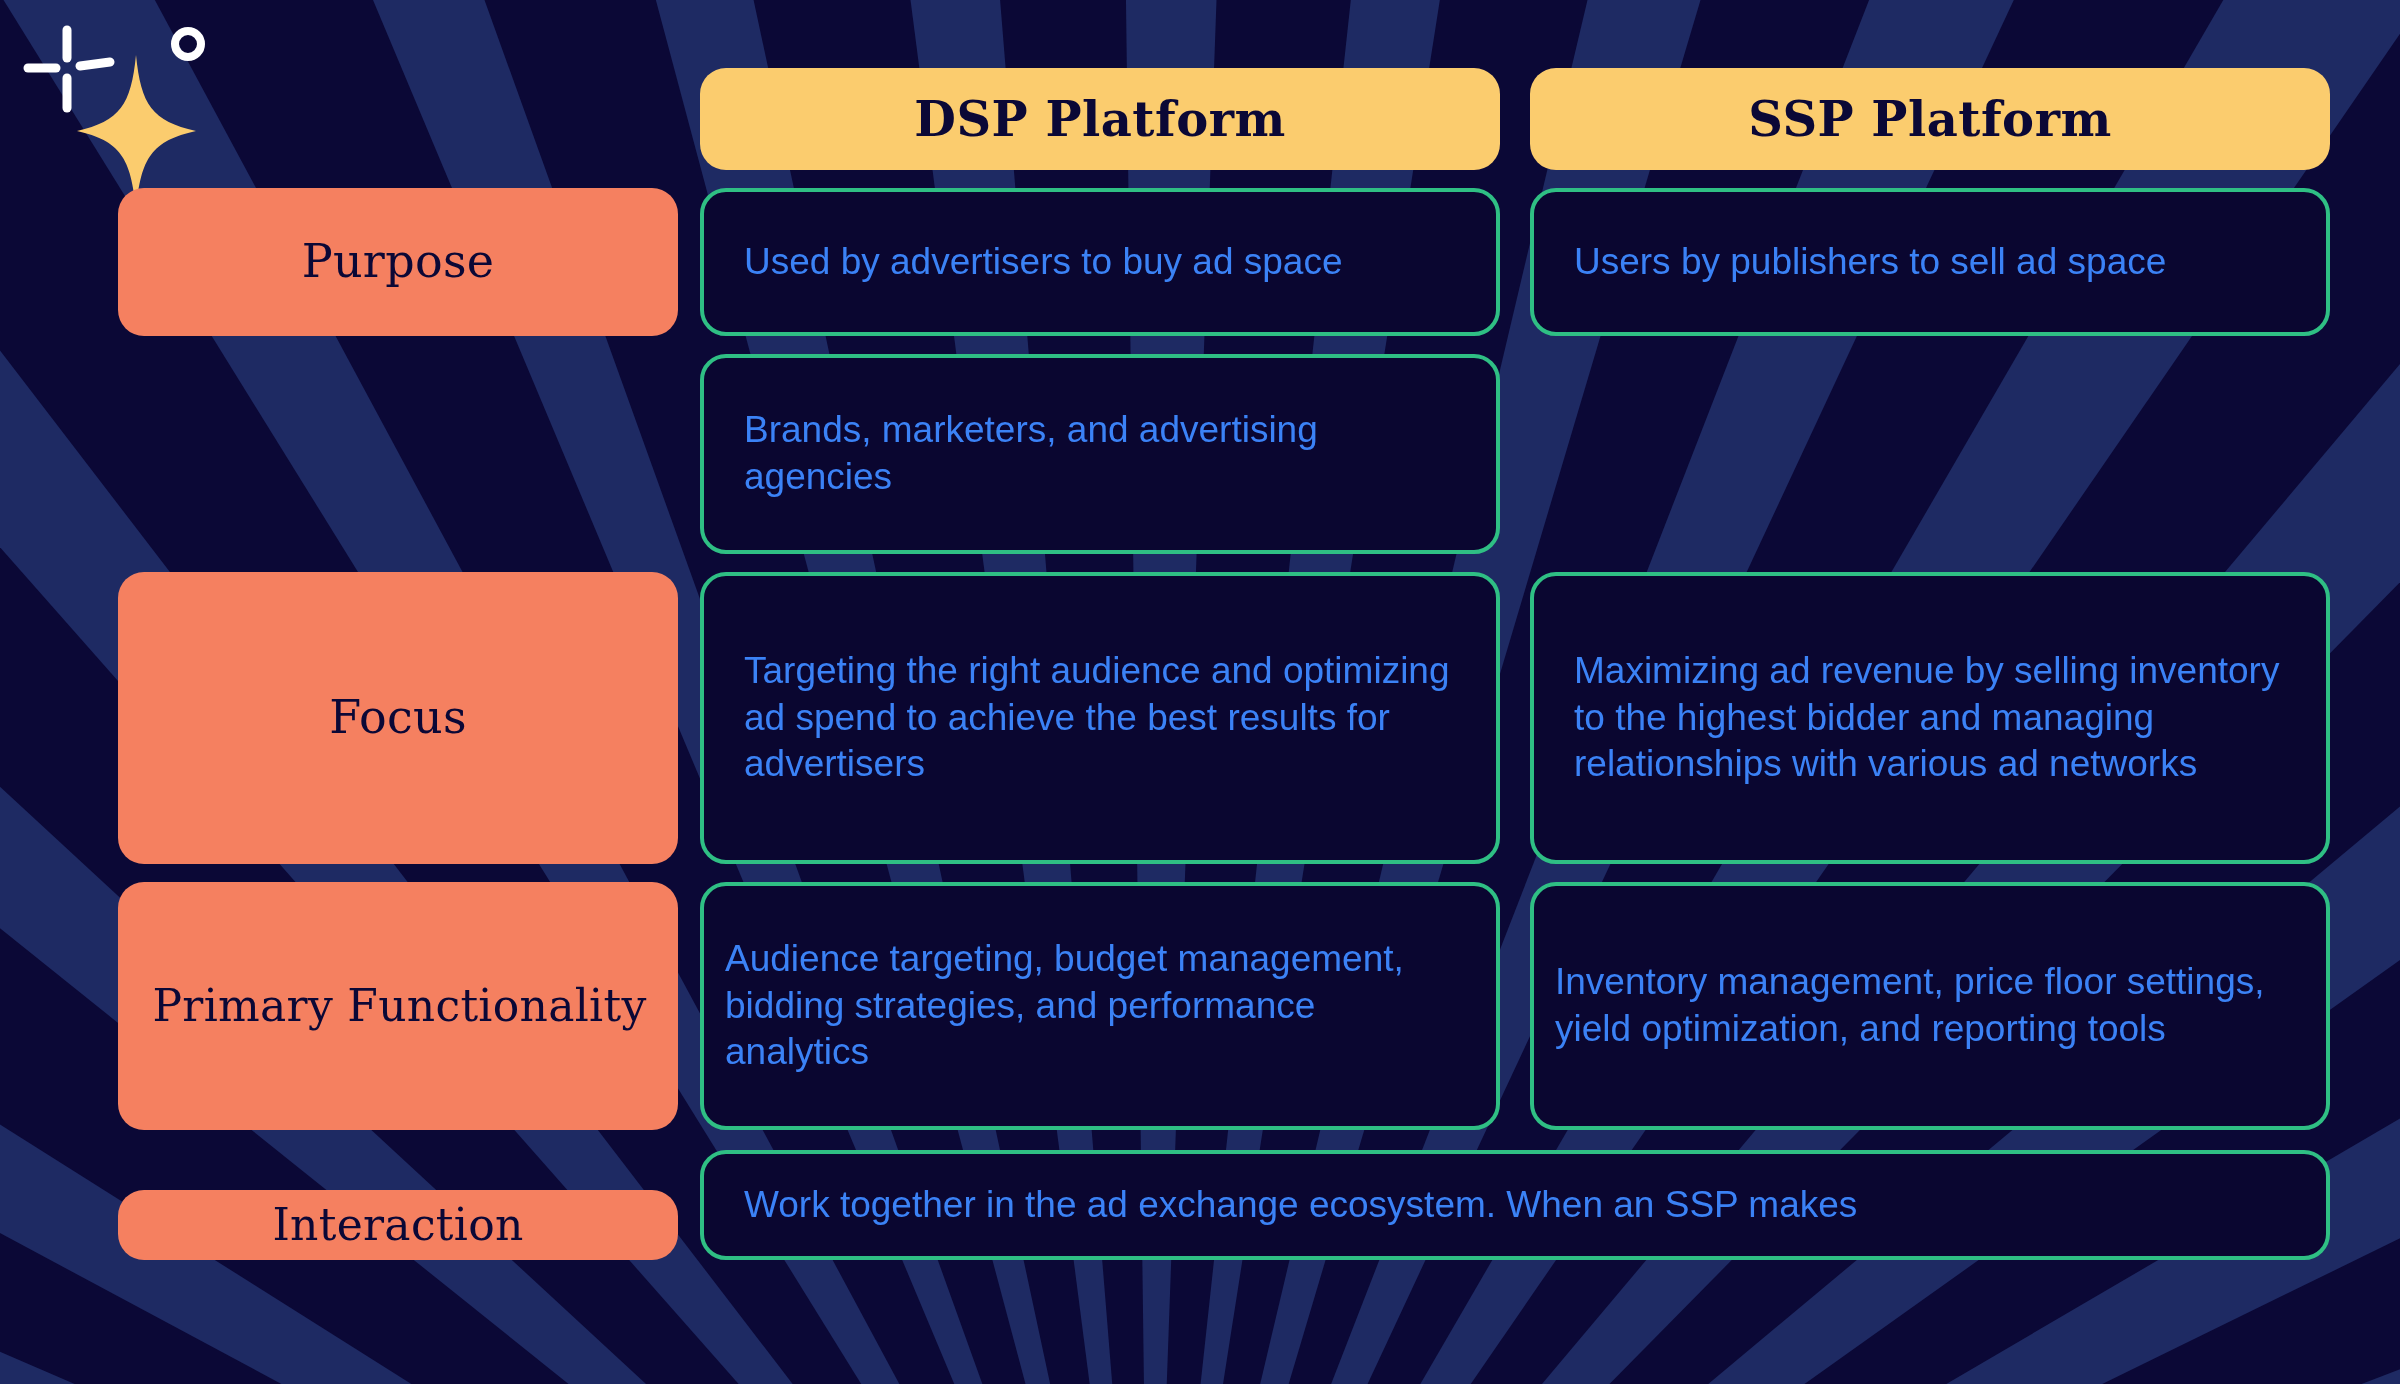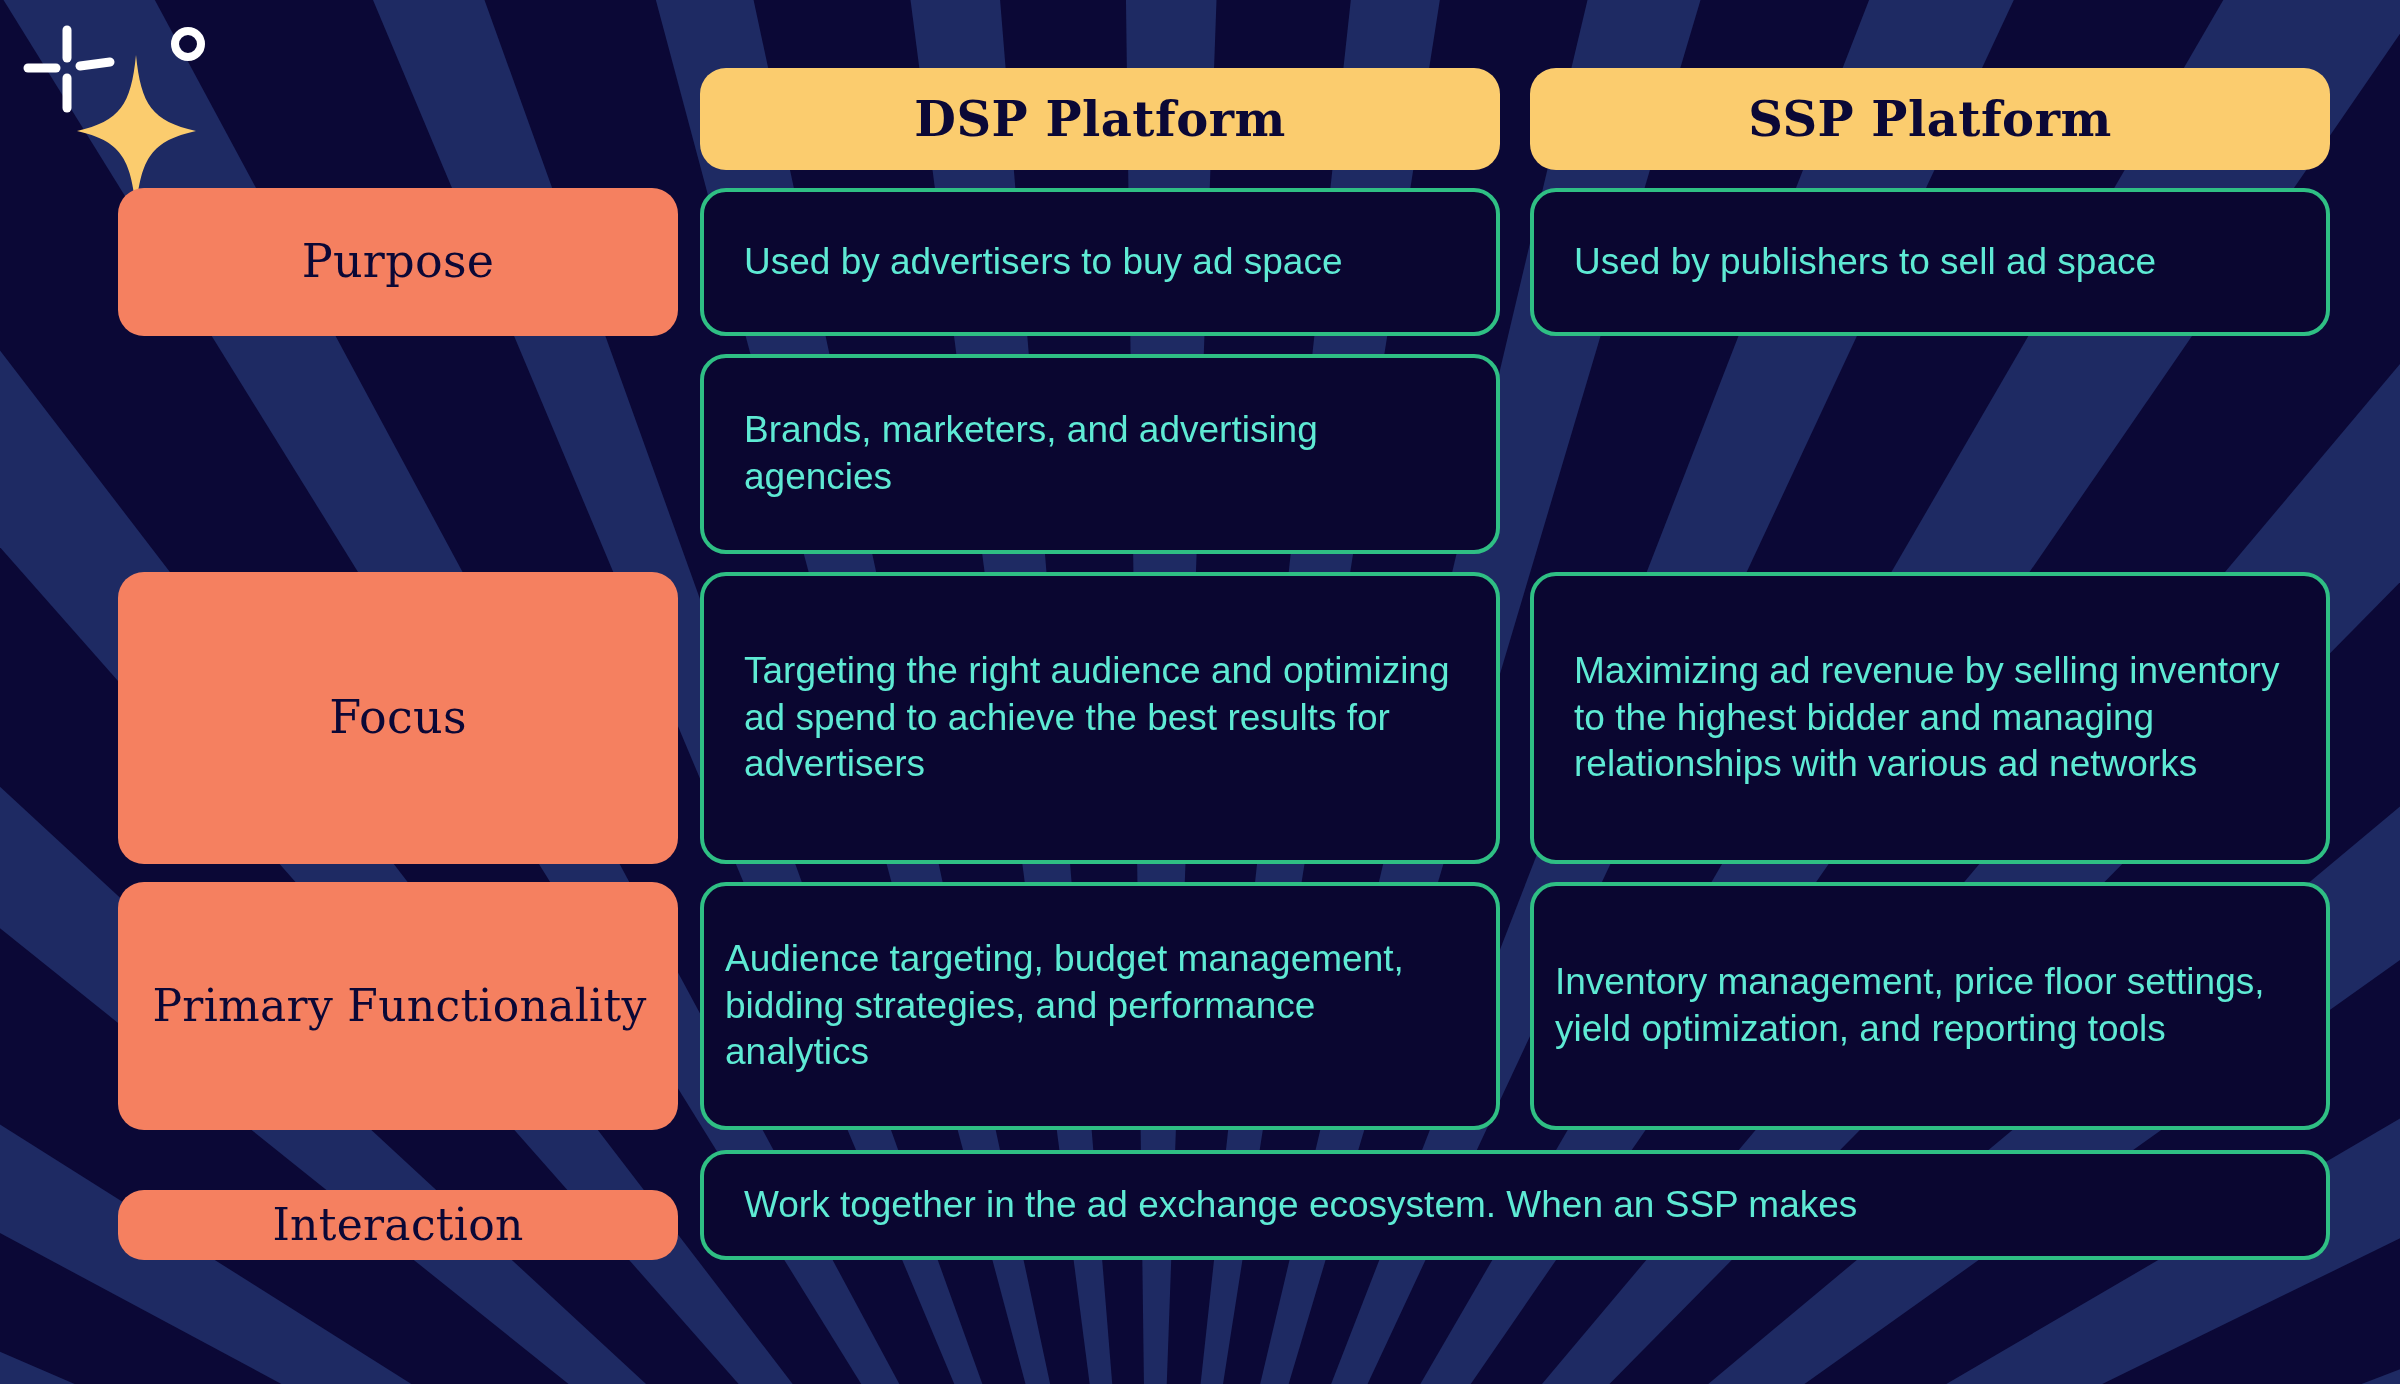--- a/index.html
+++ b/index.html
@@ -87,21 +87,21 @@
     letter-spacing: 0.5px;
     box-sizing: border-box;
   }
 
   .cell-body {
     background: #0a0630;
     border: 4px solid #2fbf84;
     border-radius: 26px;
     display: flex;
     align-items: center;
-    color: #5eead4;
+    color: #3b82f6;
     font-family: "Liberation Sans Narrow", "Liberation Sans", sans-serif;
     font-size: 37px;
     line-height: 1.27;
     padding: 10px 40px;
     box-sizing: border-box;
     font-stretch: condensed;
   }
 
   .col-dsp { grid-column: 4; }
   .col-ssp { grid-column: 6; }
@@ -162,21 +162,21 @@
     <path d="M136 55 C141 105 152 121 196 131 C152 141 141 157 136 210 C131 157 120 141 77 131 C120 121 131 105 136 55 Z" fill="#fbcc6e"></path>
   </svg>
 
   <div class="table">
 
     <div class="cell-head col-dsp r-head">DSP Platform</div>
     <div class="cell-head col-ssp r-head">SSP Platform</div>
 
     <div class="cell-label r-1">Purpose</div>
     <div class="cell-body col-dsp r-1">Used by advertisers to buy ad space</div>
-    <div class="cell-body col-ssp r-1">Used by publishers to sell ad space</div>
+    <div class="cell-body col-ssp r-1">Users by publishers to sell ad space</div>
 
     <div class="cell-body col-dsp r-2">Brands, marketers, and advertising agencies</div>
 
     <div class="cell-label r-3">Focus</div>
     <div class="cell-body col-dsp r-3">Targeting the right audience and optimizing ad spend to achieve the best results for advertisers</div>
     <div class="cell-body col-ssp r-3">Maximizing ad revenue by selling inventory to the highest bidder and managing relationships with various ad networks</div>
 
     <div class="cell-label label-two r-4">Primary Functionality</div>
     <div class="cell-body col-dsp r-4">Audience targeting, budget management, bidding strategies, and performance analytics</div>
     <div class="cell-body col-ssp r-4">Inventory management, price floor settings, yield optimization, and reporting tools</div>

